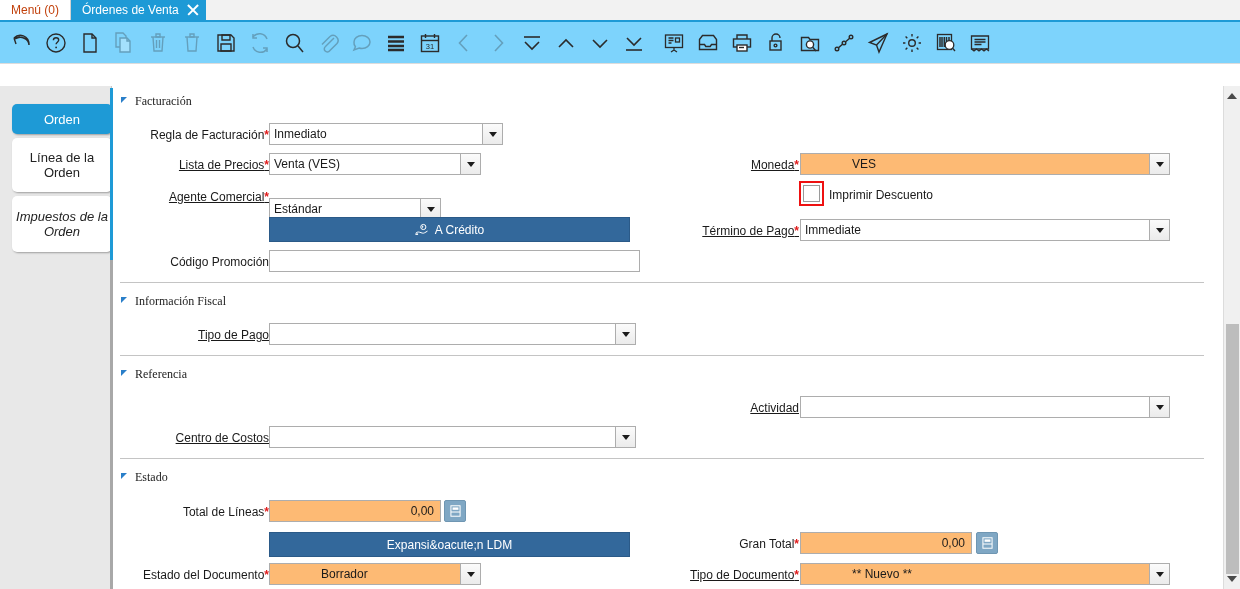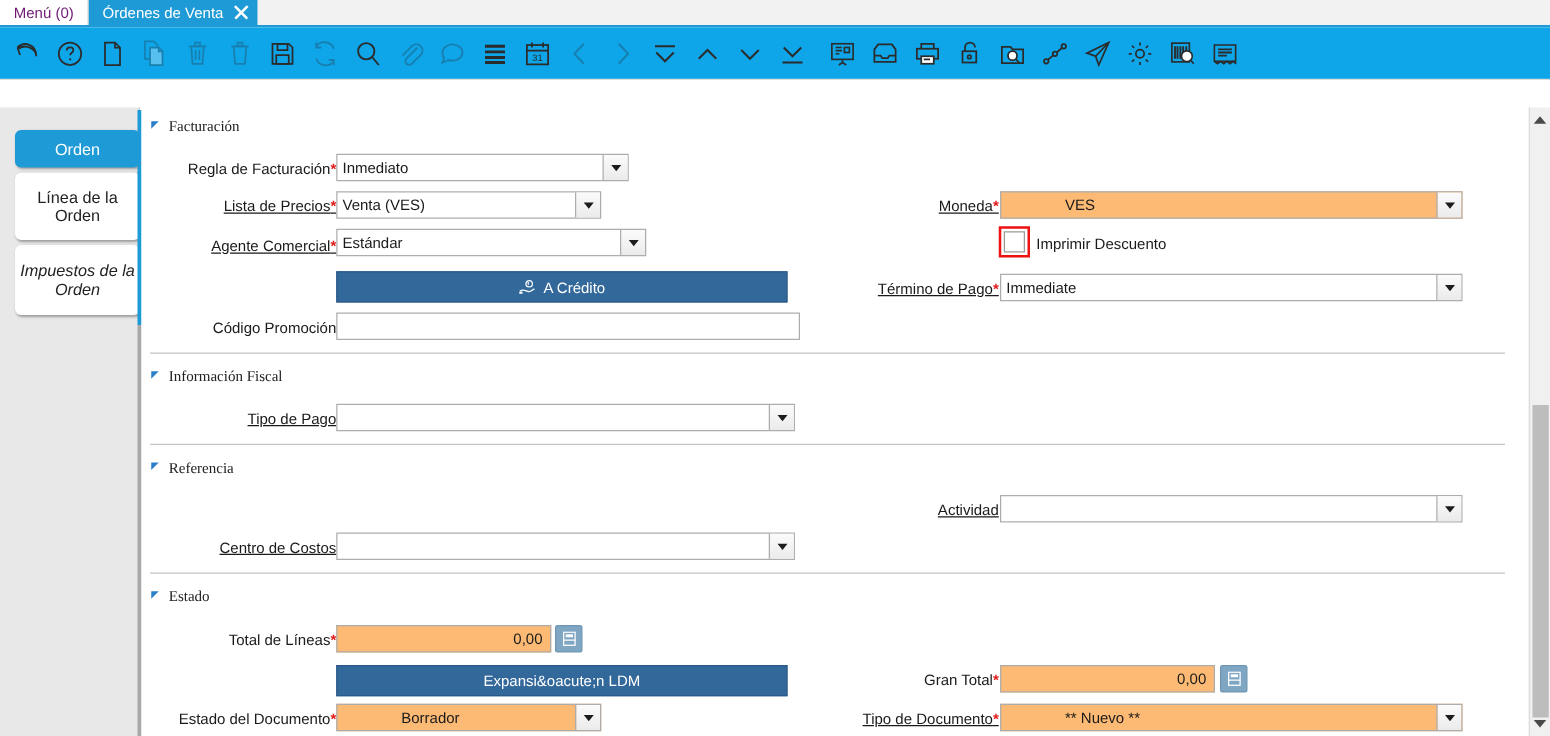--- a/index.html
+++ b/index.html
@@ -19,40 +19,40 @@
     position: absolute; left: 0; top: 0; width: 1240px; height: 22px;
     background: #f2f2f2;
     border-bottom: 2px solid #1e9ad6;
     display: flex; align-items: flex-end;
   }
   .wtab {
     height: 21px; display: flex; align-items: center;
     padding: 0 11px; font-size: 12px; cursor: default;
     border-right: 1px solid #d2d2d2;
   }
-  .wtab.inactive { background: #ffffff; color: #701a75; }
+  .wtab.inactive { background: #ffffff; color: #c2410c; }
   .wtab.active {
     background: #1e9ad6; color: #ffffff; padding-right: 6px;
     border-right: none;
   }
   .wtab .closex {
     margin-left: 7px; width: 14px; height: 14px; position: relative;
     display: inline-block;
   }
   .wtab .closex::before, .wtab .closex::after {
     content: ""; position: absolute; left: 0; top: 6px;
     width: 14px; height: 1.6px; background: #ffffff;
   }
   .wtab .closex::before { transform: rotate(45deg); }
   .wtab .closex::after  { transform: rotate(-45deg); }
 
   
   #toolbar {
     position: absolute; left: 0; top: 22px; width: 1240px; height: 42px;
-    background: #0ea5e9;
+    background: #7dd3fc;
     border-bottom: 1px solid #dcdcdc;
     display: flex; align-items: center;
   }
   .tbtn {
     width: 32px; height: 32px; margin-left: 2px;
     display: flex; align-items: center; justify-content: center;
     cursor: default;
   }
   .tbtn:first-child { margin-left: 6px; }
   .tbtn svg { display: block; }
@@ -455,21 +455,21 @@
   <div class="fld" style="left:156px; top:67px; width:212px;">
     <span class="txt">Venta (VES)</span>
     <span class="drop">
         <i></i>
       </span>
   </div>
 
   <div class="lbl link" style="left:20px; top:103px; width:136px;">
     <span>Agente Comercial</span><span class="req">*</span>
   </div>
-  <div class="fld" style="left:156px; top:97px; width:248px;">
+  <div class="fld" style="left:156px; top:112px; width:172px;">
     <span class="txt">Estándar</span>
     <span class="drop">
         <i></i>
       </span>
   </div>
 
   <div class="bluebtn" style="left:156px; top:131px; width:361px;">
     <svg width="15" height="13" viewBox="0 0 18 14" fill="none" stroke="#ffffff" stroke-width="1.2">
       <circle cx="10" cy="4" r="3.1"></circle>
       <path d="M9.1 2.6v2.8M8.4 3.2h1.6" stroke-width="0.9"></path>

